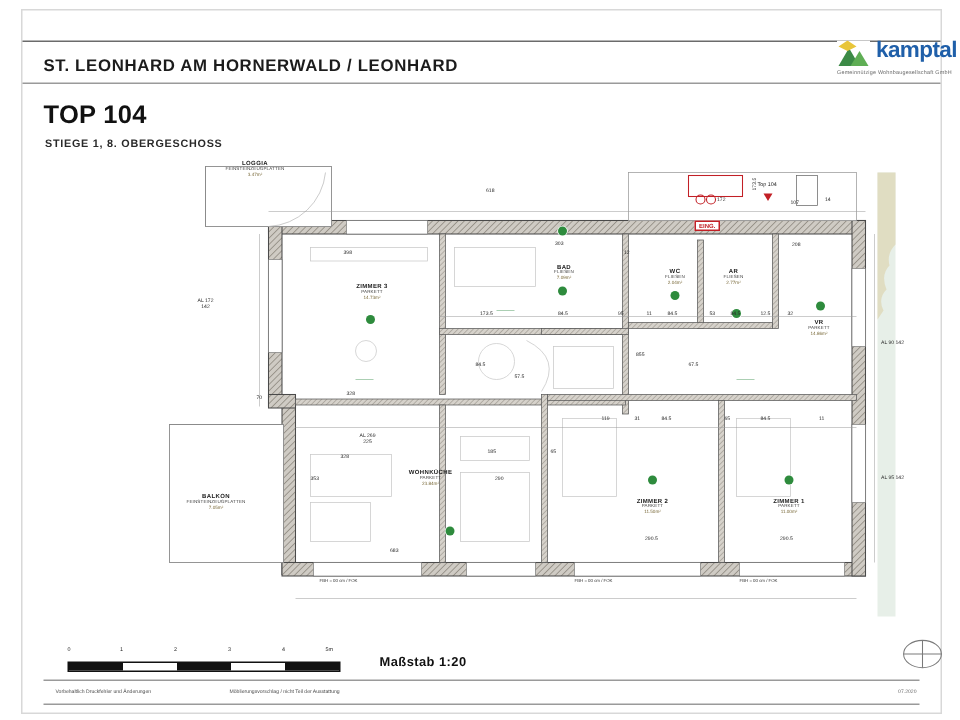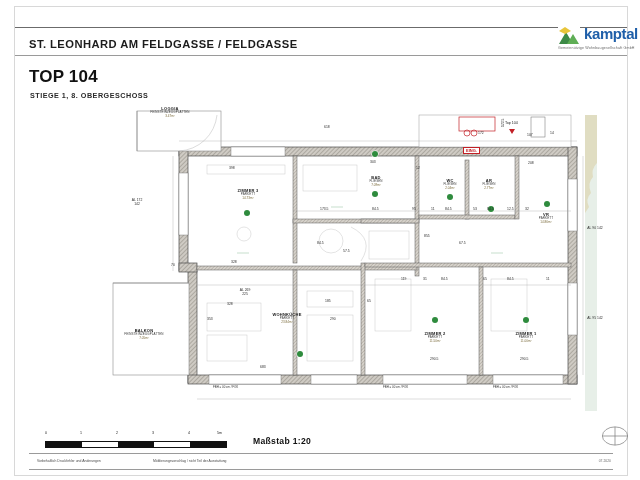--- a/index.html
+++ b/index.html
@@ -76,21 +76,21 @@
   
   .compass{position:absolute;left:586px;top:415px;width:28px;height:28px;}
 </style>
 </head>
 <body>
 
 <div class="page">
   <div class="sheet">
 
     <div class="hdr-rule" style="top:20px;"></div>
-    <div class="proj-title">ST. LEONHARD AM FELDGASSE / FELDGASSE</div>
+    <div class="proj-title">ST. LEONHARD AM HORNERWALD / LEONHARD</div>
     <div class="hdr-rule" style="top:48px;height:.6px;background:#9a9a9a;"></div>
     <div class="top-title">TOP 104</div>
     <div class="stiege">STIEGE 1, 8. OBERGESCHOSS</div>
 
     <div class="logo">
       <svg class="logo-mark" viewBox="0 0 44 36">
         <rect x="0" y="0" width="44" height="36" fill="#ffffff"></rect>
         <polygon points="2,34 16,10 30,34" fill="#3c8a46"></polygon>
         <polygon points="18,34 30,14 42,34" fill="#5fae55"></polygon>
         <polygon points="2,8 14,0 26,8 14,14" fill="#e8c53a"></polygon>

